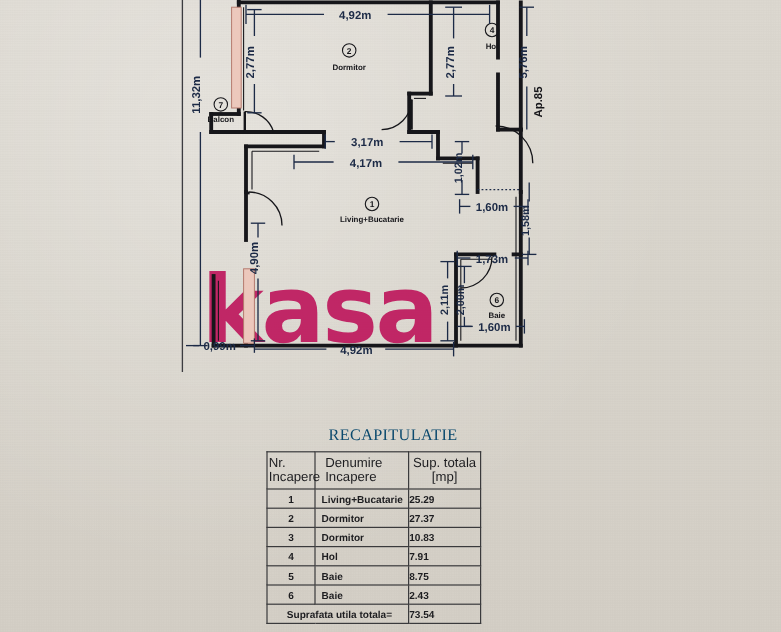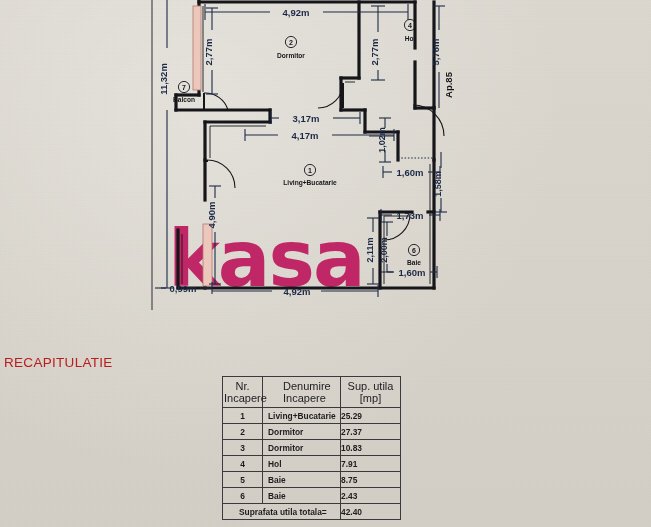--- a/index.html
+++ b/index.html
@@ -62,26 +62,26 @@
 
   
   #recap {
     position: absolute;
     left: 0;
     top: 355px;
     width: 651px;
     z-index: 4;
   }
   #recap-title {
-    text-align: left;
+    text-align: center;
     font-size: 13.5px;
     font-weight: 400;
-    color: #b91c1c;
+    color: #0c4a6e;
     letter-spacing: .3px;
-    font-family: Liberation Sans, sans-serif;
+    font-family: Liberation Serif, serif;
     margin-left: 4px;
   }
   #recap-table-wrap {
     position: absolute;
     left: 222px;
     top: 21px;
     width: 178px;
   }
   table.recap {
     border-collapse: collapse;
@@ -94,24 +94,24 @@
     color: #1d1d20;
     font-family: "Liberation Sans", sans-serif;
     padding: 0;
   }
   table.recap th {
     font-weight: 400;
     font-size: 11px;
     line-height: 12.5px;
     height: 28px;
     vertical-align: middle;
-    text-align: center;
+    text-align: left;
     padding: 1px 1px;
   }
-  table.recap th.c2 { text-align: left; padding-left: 20px; }
+  table.recap th.c2 { text-align: left; padding-left: 8px; }
   table.recap th.c3 { text-align: center; }
   table.recap td {
     font-size: 8.4px;
     height: 15px;
     vertical-align: middle;
     font-weight: 700;
   }
   table.recap td.nr { text-align: center; width: 40px; }
   table.recap td.nume { text-align: left; padding-left: 5px; width: 78px; }
   table.recap td.sup { text-align: left; width: 60px; }
@@ -381,21 +381,21 @@
         <tr>
           <th class="c1">
             <div>Nr.</div>
             <div>Incapere</div>
           </th>
           <th class="c2">
             <div>Denumire</div>
             <div>Incapere</div>
           </th>
           <th class="c3">
-            <div>Sup. utila</div>
+            <div>Sup. totala</div>
             <div>[mp]</div>
           </th>
         </tr>
       </thead>
       <tbody id="recap-body">
           <tr>
             <td class="nr">1</td>
             <td class="nume">Living+Bucatarie</td>
             <td class="sup">25.29</td>
           </tr>
@@ -419,18 +419,18 @@
             <td class="nume">Baie</td>
             <td class="sup">8.75</td>
           </tr>
           <tr>
             <td class="nr">6</td>
             <td class="nume">Baie</td>
             <td class="sup">2.43</td>
           </tr>
           <tr>
             <td class="total-label" colspan="2">Suprafata utila totala=</td>
-            <td class="sup">42.40</td>
+            <td class="sup">73.54</td>
           </tr>
         </tbody>
     </table>
   </div>
 </div>
 
 </body></html>

